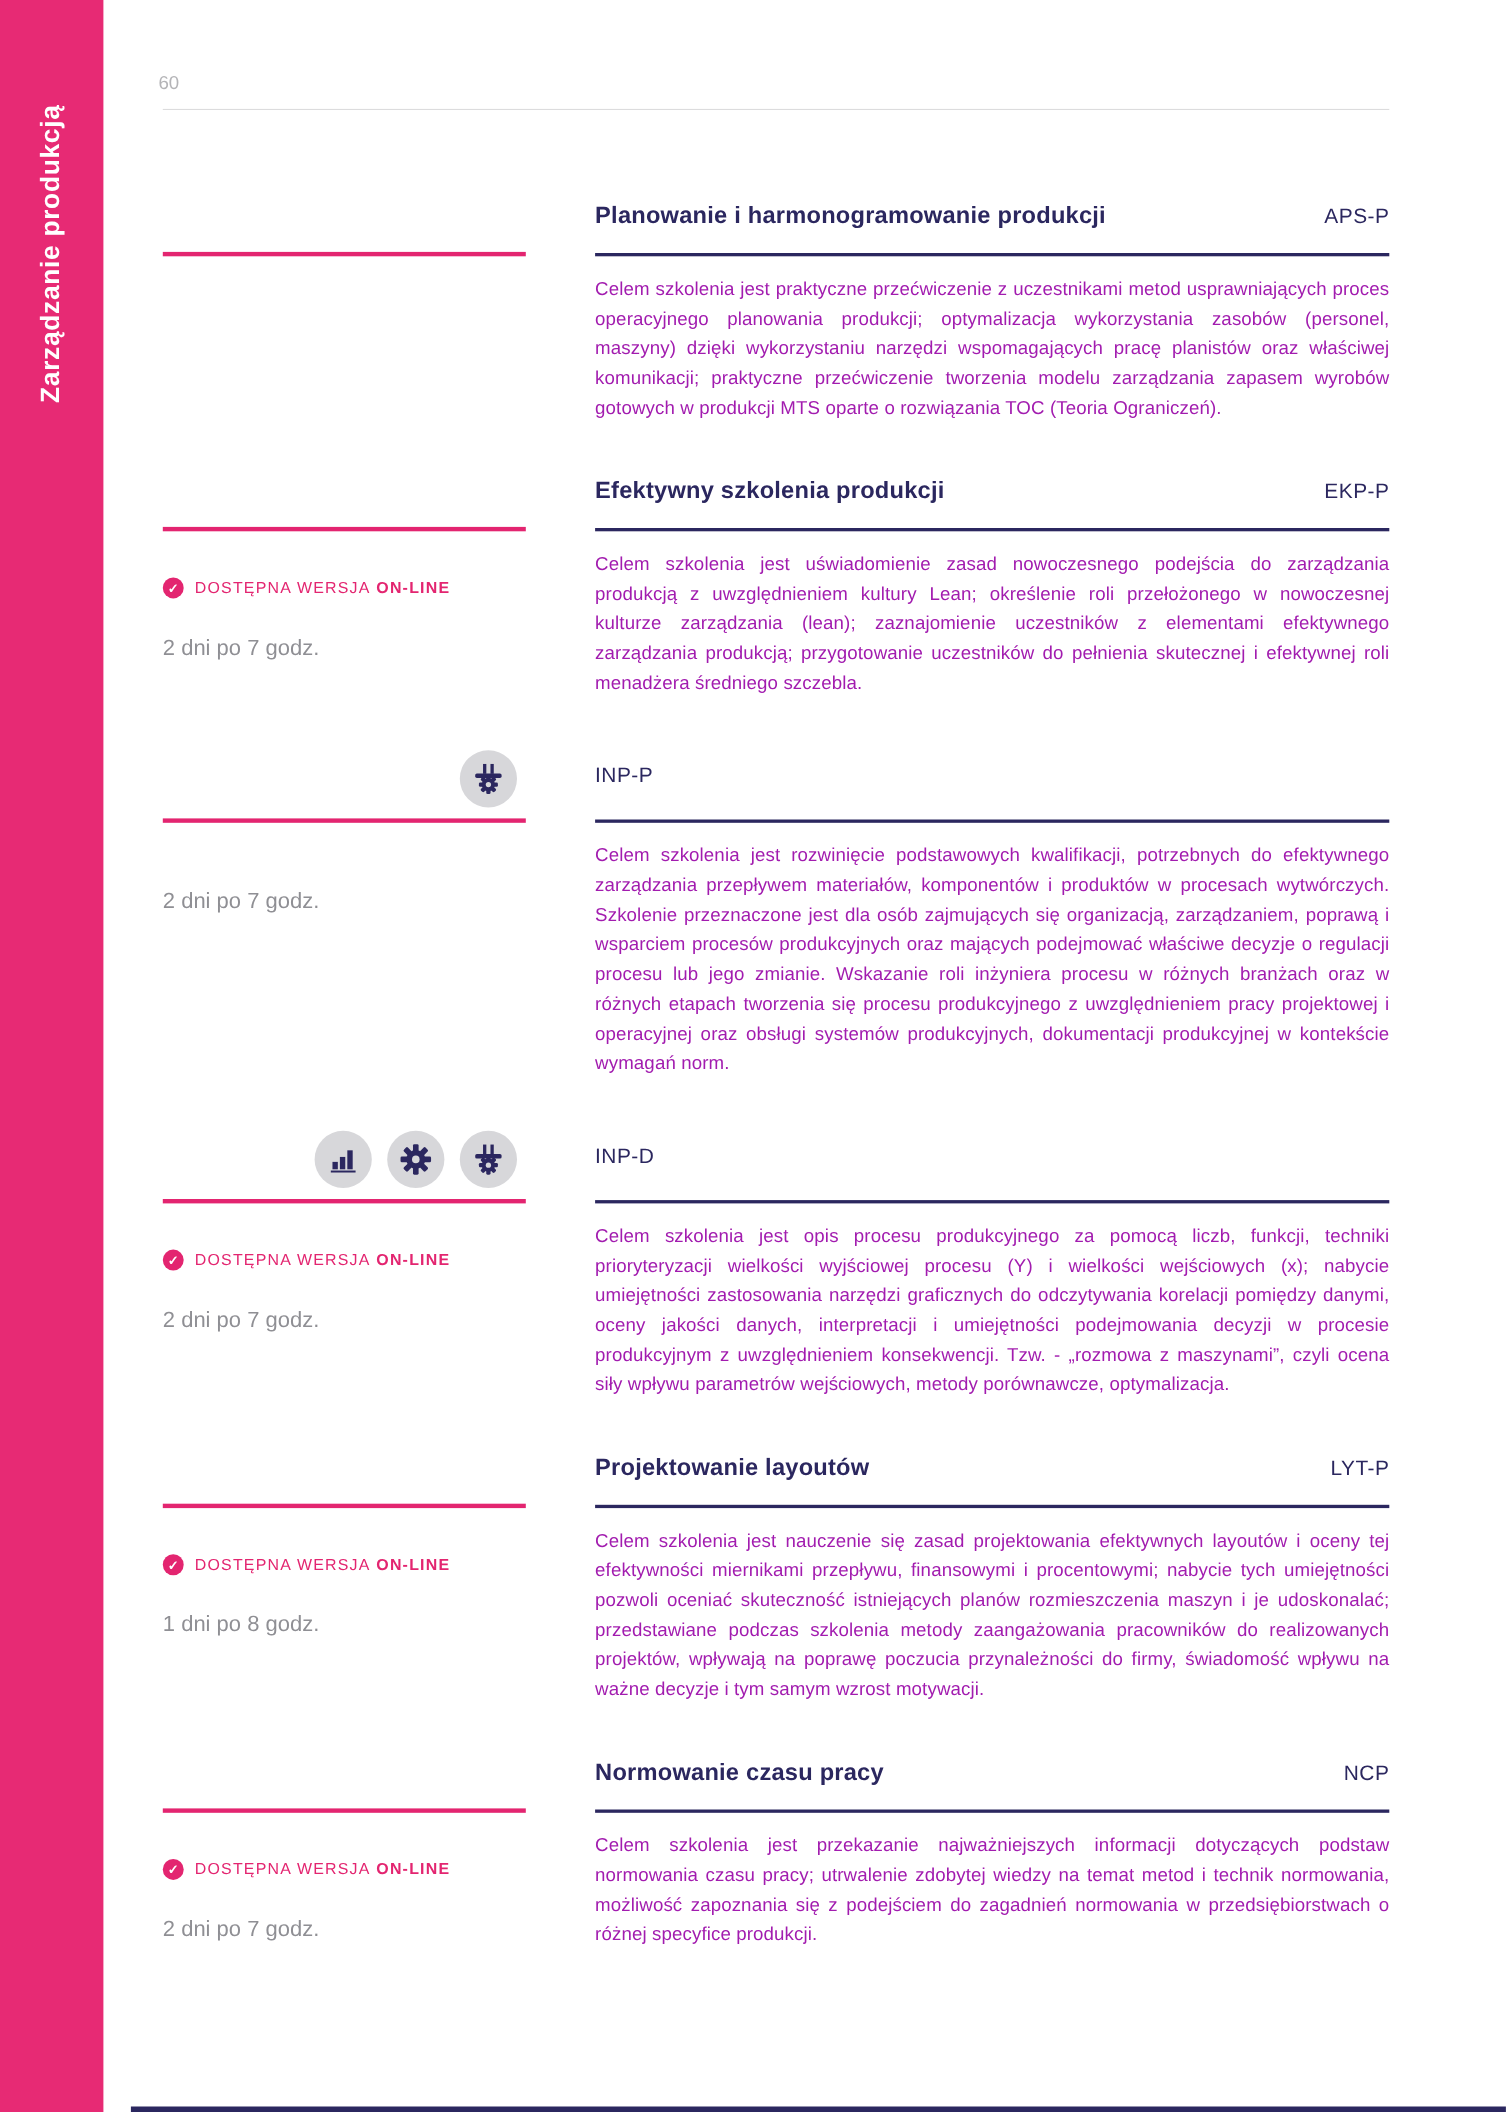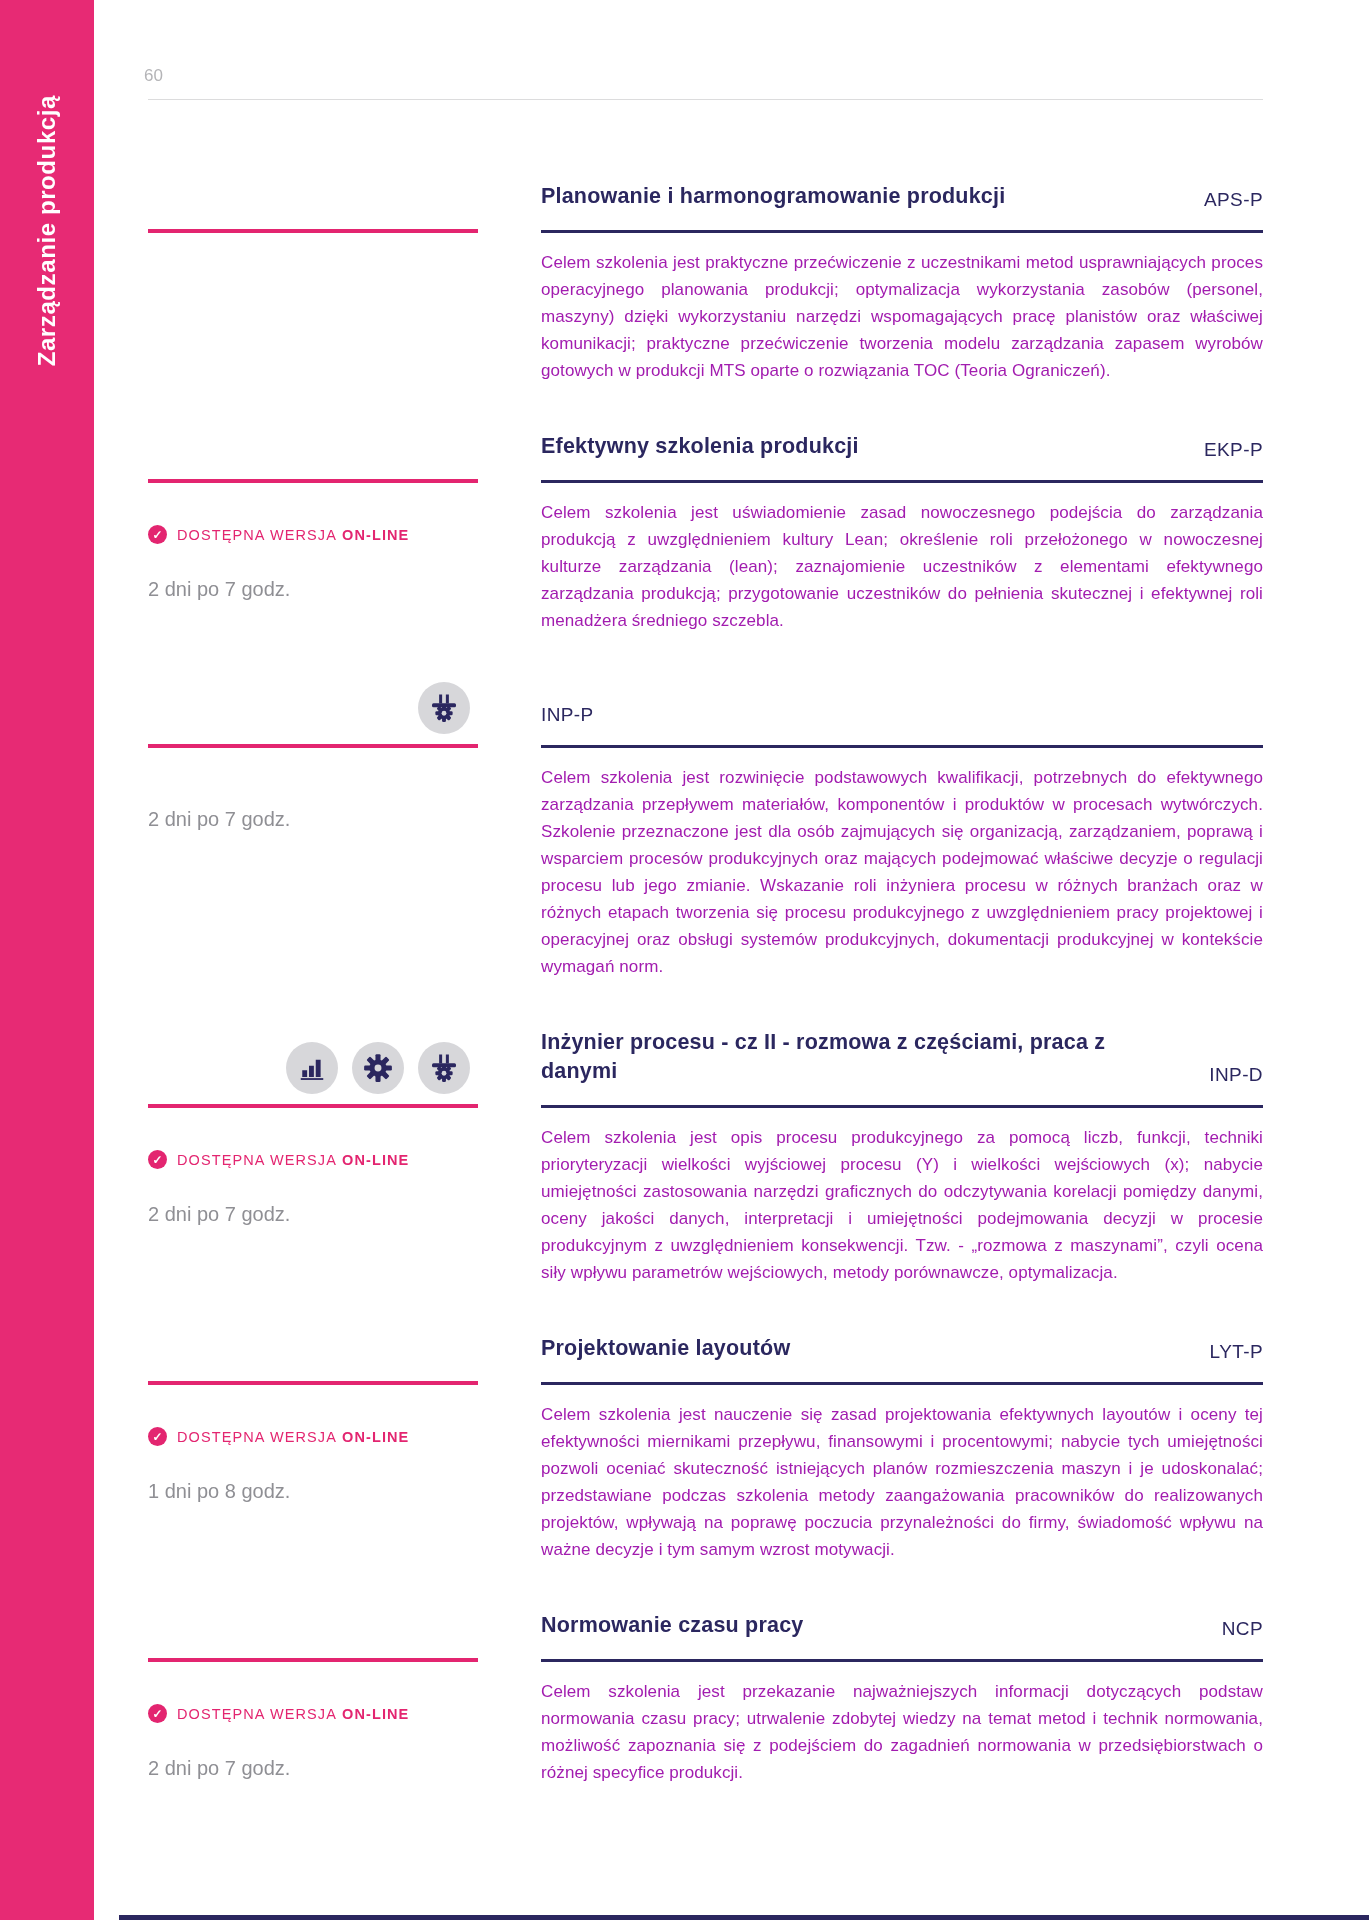--- a/index.html
+++ b/index.html
@@ -23,21 +23,21 @@
   
   .content{position:absolute;left:148px;top:182px;width:1115px;}
   .section{
     display:grid;grid-template-columns:330px 1fr;column-gap:63px;
     grid-template-areas:
       "licons title"
       "lline  tline"
       "lmeta  desc";
     margin-bottom:48px;
   }
-  .title-row{grid-area:title;display:flex;justify-content:space-between;align-items:flex-end;padding-bottom:18px;}
+  .title-row{grid-area:title;display:flex;justify-content:space-between;align-items:center;padding-bottom:18px;}
   .course-title{
     font-size:21.5px;font-weight:bold;color:#2b275f;line-height:1.35;
     max-width:600px;letter-spacing:0.2px;margin:0;
   }
   .course-code{font-size:19px;font-weight:normal;color:#2b275f;padding-top:3px;letter-spacing:0.4px;}
   .line-left{grid-area:lline;width:330px;height:4px;background:#e32570;align-self:center;}
   .line-right{grid-area:tline;height:3px;background:#2b275f;align-self:center;}
   .desc{
     grid-area:desc;padding-top:16px;margin:0;
     font-size:17px;line-height:27px;color:#a21caf;text-align:justify;letter-spacing:0.1px;
@@ -169,21 +169,20 @@
             <rect x="21.4" y="19.5" width="5.2" height="6.5" rx="1.6" transform="rotate(315 24 31)"></rect>
        <circle cx="24" cy="31" r="8"></circle>
        <circle cx="24" cy="31" r="3.2" fill="#d7d7da"></circle>
        <rect x="8" y="17.5" width="32" height="5.5" rx="2"></rect>
        <rect x="17.5" y="6" width="4" height="12"></rect>
        <rect x="26.5" y="6" width="4" height="12"></rect>
      </svg>
         </span>
       </div>
     <div class="title-row">
-      <h2 class="course-title">Inżynier procesu - cz II - rozmowa z częściami, praca z danymi</h2>
       <span class="course-code">INP-D</span>
     </div>
     <div class="line-left"></div>
     <div class="line-right"></div>
     <div class="meta">
       <div class="badge">
         <span class="badge-check">✓</span>
         <span class="badge-text"><span>DOSTĘPNA WERSJA</span>&nbsp;<b>ON-LINE</b></span>
       </div>
       <div class="duration">2 dni po 7 godz.</div>

